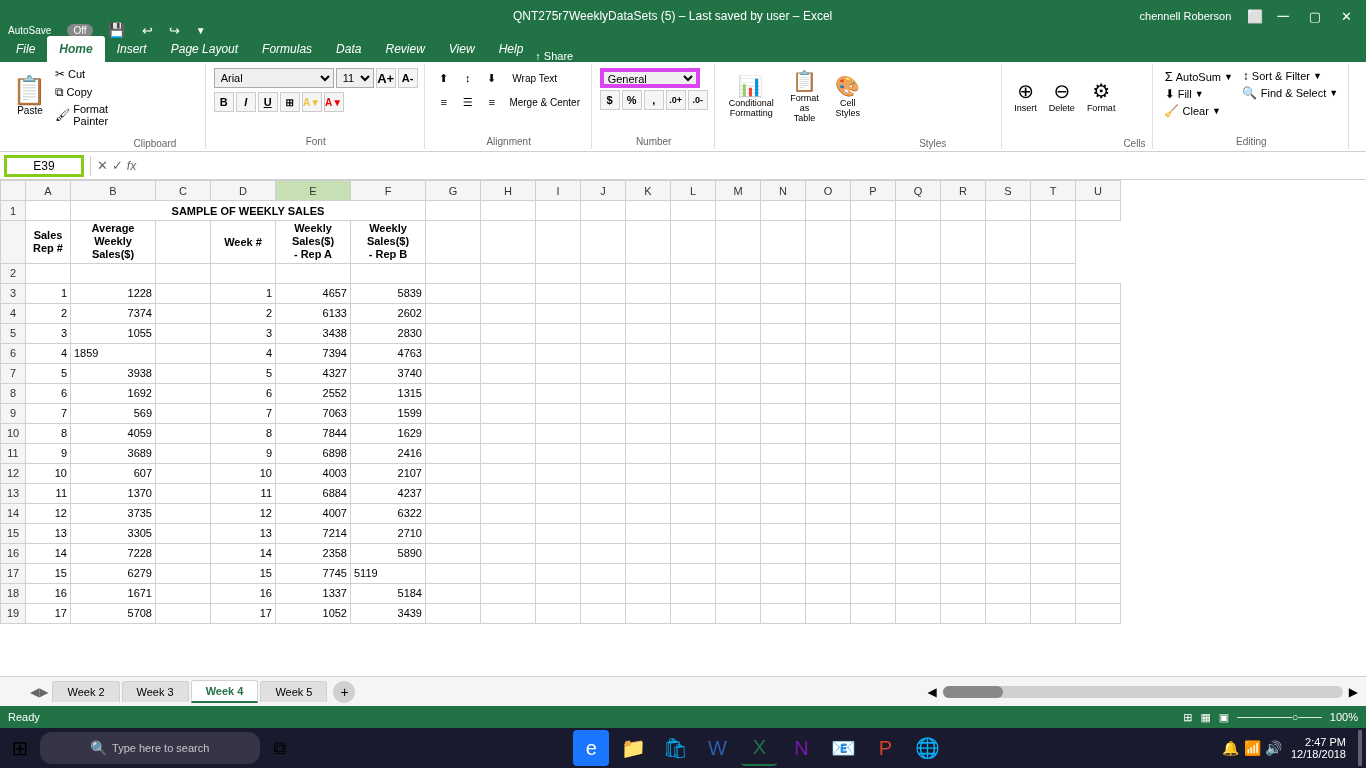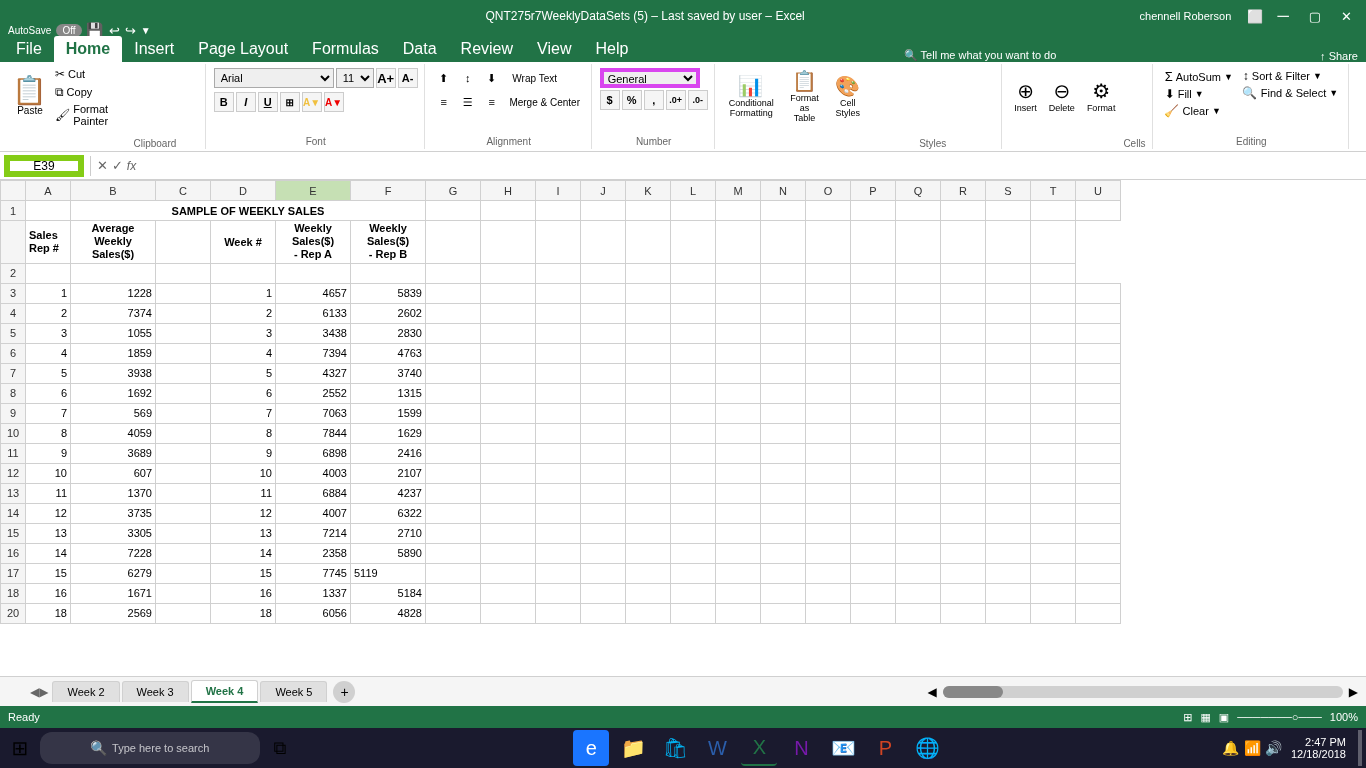--- a/index.html
+++ b/index.html
@@ -8,41 +8,42 @@
     
     #title-bar {
       height: 32px;
       background: #217346;
       display: flex;
       align-items: center;
       justify-content: space-between;
       padding: 0 8px;
       color: white;
     }
-    #title-bar .left { display: flex; align-items: center; gap: 5px; font-size: 11px; margin-top: 28px; }
+    #title-bar .left { display: flex; align-items: center; gap: 16px; font-size: 11px; margin-top: 28px; }
     #title-bar .center { font-size: 12px; font-weight: 400; }
     #title-bar .right { display: flex; align-items: center; gap: 8px; font-size: 11px; }
 
     
     #ribbon-tabs {
       height: 30px;
       background: #217346;
       display: flex;
       align-items: flex-end;
       padding-left: 4px;
     }
     .ribbon-tab {
       padding: 4px 12px;
-      font-size: 16px;
+      font-size: 12px;
       color: white;
       cursor: pointer;
       height: 26px;
       display: flex;
       align-items: center;
       border-radius: 3px 3px 0 0;
+      font-style: italic;
     }
     .ribbon-tab.active {
       background: #fff;
       color: #217346;
       font-weight: 600;
     }
 
     
     #ribbon {
       height: 90px;
@@ -110,21 +111,21 @@
       background: #fff;
       border-bottom: 1px solid #d0d0d0;
       display: flex;
       align-items: center;
       padding: 0 4px;
       gap: 4px;
     }
     #cell-ref {
       width: 80px;
       height: 22px;
-      border: 6px solid #84cc16;
+      border: 3px solid #84cc16;
       font-size: 12px;
       padding: 0 4px;
       text-align: center;
     }
     #formula-divider { width: 1px; height: 20px; background: #ccc; margin: 0 2px; }
     #formula-input {
       flex: 1;
       height: 22px;
       border: 1px solid #aaa;
       font-size: 12px;
@@ -316,23 +317,20 @@
 <div id="ribbon-tabs">
   <div class="ribbon-tab">File</div>
   <div class="ribbon-tab active">Home</div>
   <div class="ribbon-tab">Insert</div>
   <div class="ribbon-tab">Page Layout</div>
   <div class="ribbon-tab">Formulas</div>
   <div class="ribbon-tab">Data</div>
   <div class="ribbon-tab">Review</div>
   <div class="ribbon-tab">View</div>
   <div class="ribbon-tab">Help</div>
-  <div style="flex:1;display:flex;align-items:center;justify-content:center;">
-    <span style="font-size:11px;color:white;">🔍 Tell me what you want to do</span>
-  </div>
   <div style="display:flex;align-items:center;padding-right:8px;">
     <span style="font-size:11px;color:white;">↑ Share</span>
   </div>
 </div>
 
 <div id="ribbon">
 
   <div class="ribbon-group" style="flex-direction:row;gap:2px;padding-right:8px;">
     <div style="display:flex;flex-direction:column;align-items:center;justify-content:center;padding:2px 4px;cursor:pointer;border-radius:2px;min-width:40px;height:60px;">
       <span style="font-size:28px;line-height:1;">📋</span>
@@ -564,21 +562,21 @@
             <td></td>
               <td></td>
             <td></td>
               <td></td>
             <td></td>
               <td></td>
           </tr>
 
           <tr>
             <td class="row-header"></td>
-            <td class="header-cell" style="font-weight:bold;text-align:left;white-space:normal;line-height:1.2;margin-top:40px;">Sales<br>Rep #</td>
+            <td class="header-cell" style="font-weight:bold;text-align:center;white-space:normal;line-height:1.2;margin-top:40px;">Sales<br>Rep #</td>
             <td class="header-cell" style="font-weight:bold;text-align:center;white-space:normal;line-height:1.2;">Average<br>Weekly<br>Sales($)</td>
             <td></td>
             <td class="header-cell" style="font-weight:bold;text-align:center;">Week #</td>
             <td class="header-cell" style="font-weight:bold;text-align:center;white-space:normal;line-height:1.2;">Weekly<br>Sales($)<br>- Rep A</td>
             <td class="header-cell" style="font-weight:bold;text-align:center;white-space:normal;line-height:1.2;">Weekly<br>Sales($)<br>- Rep B</td>
             <td></td>
               <td></td>
             <td></td>
               <td></td>
             <td></td>
@@ -684,21 +682,21 @@
               <td></td>
               <td></td>
               <td></td>
               <td></td>
               <td></td>
               <td></td>
             </tr>
             <tr>
               <td class="row-header">6</td>
               <td style="text-align: right;">4</td>
-              <td style="text-align: right;">1859</td>
+              <td style="text-align: left;">1859</td>
               <td></td>
               <td style="text-align: right;">4</td>
               <td style="text-align: right;">7394</td>
               <td style="text-align: right;">4763</td>
               <td></td>
               <td></td>
               <td></td>
               <td></td>
               <td></td>
               <td></td>
@@ -994,27 +992,27 @@
               <td></td>
               <td></td>
               <td></td>
               <td></td>
               <td></td>
               <td></td>
               <td></td>
               <td></td>
             </tr>
             <tr>
-              <td class="row-header">20</td>
-              <td style="text-align: right;">18</td>
-              <td style="text-align: right;">2569</td>
-              <td></td>
-              <td style="text-align: right;">18</td>
-              <td style="text-align: right;">6056</td>
-              <td style="text-align: right;">4828</td>
+              <td class="row-header">19</td>
+              <td style="text-align: right;">17</td>
+              <td style="text-align: right;">5708</td>
+              <td></td>
+              <td style="text-align: right;">17</td>
+              <td style="text-align: right;">1052</td>
+              <td style="text-align: right;">3439</td>
               <td></td>
               <td></td>
               <td></td>
               <td></td>
               <td></td>
               <td></td>
               <td></td>
               <td></td>
               <td></td>
               <td></td>

